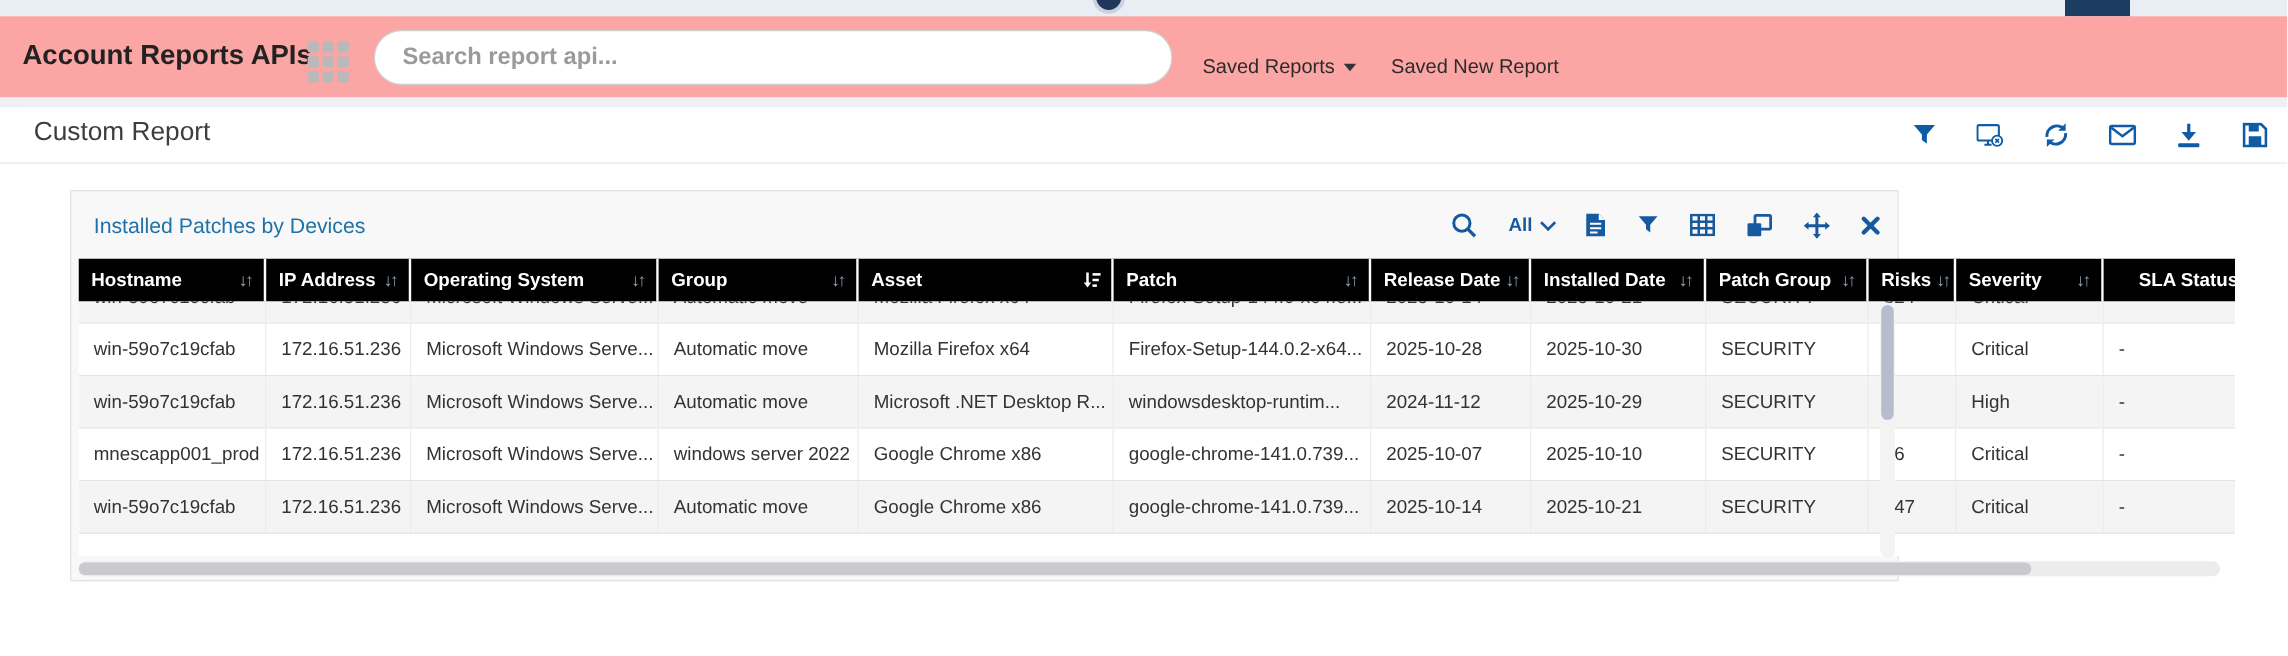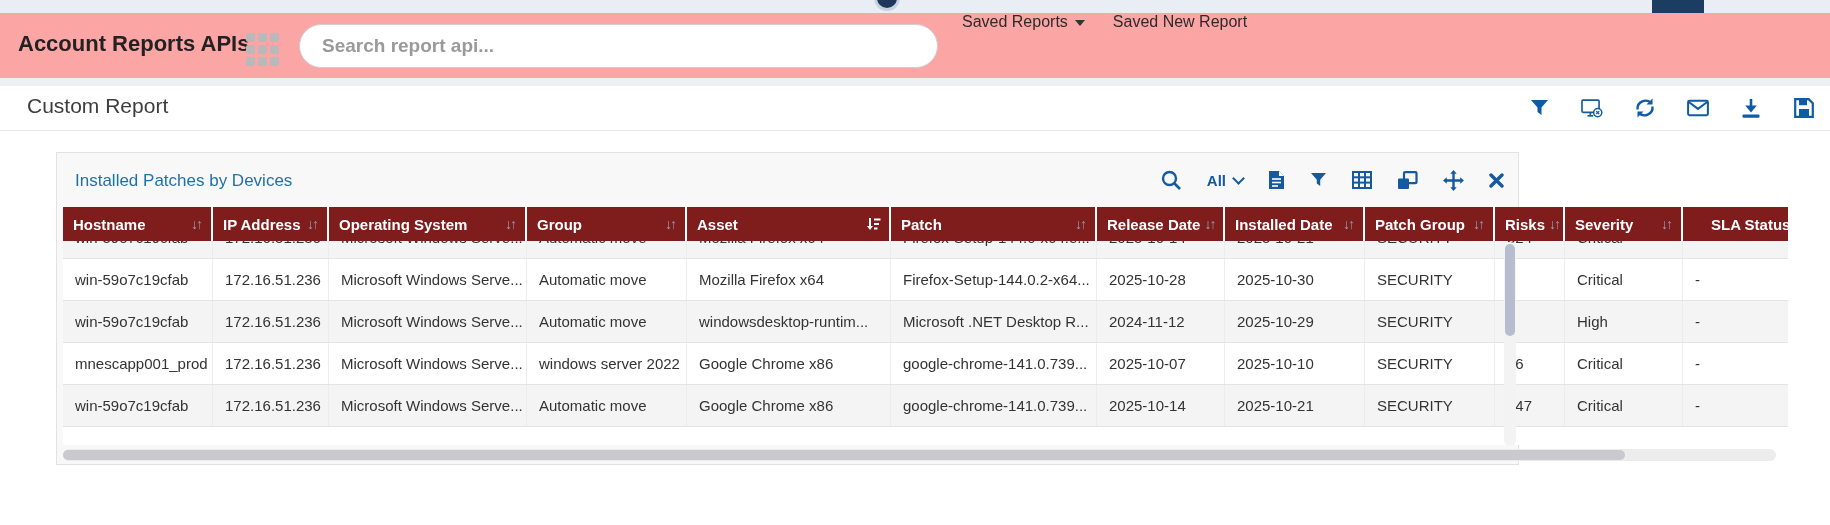--- a/index.html
+++ b/index.html
@@ -17,21 +17,21 @@
   .appbar { position:absolute; left:0; top:13px; width:1830px; height:65px; background:#fca5a5; }
   .app-title { position:absolute; left:18px; top:18px; font-size:22px; font-weight:700; color:#222; }
   .grid-icon { position:absolute; left:246px; top:20px; width:35px; height:35px;
                display:grid; grid-template-columns:repeat(3,9px); grid-template-rows:repeat(3,9px); gap:3px; }
   .grid-icon i { background:#b9b9b9; border-radius:2px; }
   .search-pill { position:absolute; left:299px; top:11px; width:639px; height:44px; }
   .search-pill input { width:100%; height:100%; border:1px solid #cfcfcf; border-radius:22px;
                padding:0 22px; font-size:19px; color:#333; outline:none; background:#fff;
                font-family:"Liberation Sans", sans-serif;font-weight:bold; }
   .search-pill input::placeholder { color:#9a9a9a; }
-  .appbar-links { position:absolute; left:962px; top:0; height:82px; display:flex; gap:28px; }
+  .appbar-links { position:absolute; left:962px; top:0; height:82px; display:flex; align-items:center; gap:28px; }
   .appbar-link { font-size:16px; color:#2b2b2b; font-weight:500; cursor:pointer; white-space:nowrap; }
   .caret-down { display:inline-block; margin-left:7px; width:0; height:0;
                 border-left:5px solid transparent; border-right:5px solid transparent; border-top:6px solid #333;
                 vertical-align:middle; }
 
   
   .divband { position:absolute; left:0; top:78px; width:1830px; height:8px; background:#eef0f3; }
 
   
   .pagebar { position:absolute; left:15px; top:86px; width:1830px; height:44px; background:#fff; }
@@ -48,21 +48,21 @@
   .panel-icons { position:absolute; right:14px; top:0; height:54px; display:flex; align-items:center; gap:25px; }
   .p-ic { display:flex; align-items:center; justify-content:center; cursor:pointer; }
   .scope-dd { display:flex; align-items:center; gap:8px; cursor:pointer; }
   .scope-label { font-size:15px; font-weight:700; color:#15599f; }
   .chev { width:9px; height:9px; border-right:2.5px solid #15599f; border-bottom:2.5px solid #15599f;
           transform:rotate(45deg); margin-top:-4px; }
 
   
   .tbl { position:absolute; left:6px; top:54px; width:1725px; }
   .thead { display:grid; height:34px; }
-  .th { background:#7f1d1d; color:#fff; font-size:15px; font-weight:700;
+  .th { background:#000000; color:#fff; font-size:15px; font-weight:700;
         display:flex; align-items:center; justify-content:space-between;
         padding:0 8px 0 10px; border-right:2px solid #fff; overflow:hidden; white-space:nowrap; cursor:pointer; }
   .th:last-child { border-right:none;padding-left:28px; }
   .sort-ic { display:flex; align-items:center; flex:none; margin-left:4px; }
   .sa { font-size:14px; font-weight:700; color:#95a5b8; line-height:1; }
   .sa.up { margin-left:-2px; color:#8a9cb0; }
   .tbody { height:204px; overflow:hidden; background:#fff; }
   .tr { display:grid; height:42px; border-bottom:1px solid #e4e4e4; }
   .tr.first { margin-top:-24px; }
   .tr.odd { background:#f4f4f4; }
@@ -338,22 +338,22 @@
             <div class="td">SECURITY</div>
             <div class="td">1</div>
             <div class="td">Critical</div>
             <div class="td">-</div>
           </div>
           <div class="tr odd" style="grid-template-columns: 150px 116px 198px 160px 204px 206px 128px 140px 130px 70px 118px 105px;">
             <div class="td">win-59o7c19cfab</div>
             <div class="td">172.16.51.236</div>
             <div class="td">Microsoft Windows Serve...</div>
             <div class="td">Automatic move</div>
+            <div class="td">Microsoft .NET Desktop R...</div>
             <div class="td">windowsdesktop-runtim...</div>
-            <div class="td">Microsoft .NET Desktop R...</div>
             <div class="td">2024-11-12</div>
             <div class="td">2025-10-29</div>
             <div class="td">SECURITY</div>
             <div class="td">4</div>
             <div class="td">High</div>
             <div class="td">-</div>
           </div>
           <div class="tr even" style="grid-template-columns: 150px 116px 198px 160px 204px 206px 128px 140px 130px 70px 118px 105px;">
             <div class="td">mnescapp001_prod</div>
             <div class="td">172.16.51.236</div>

